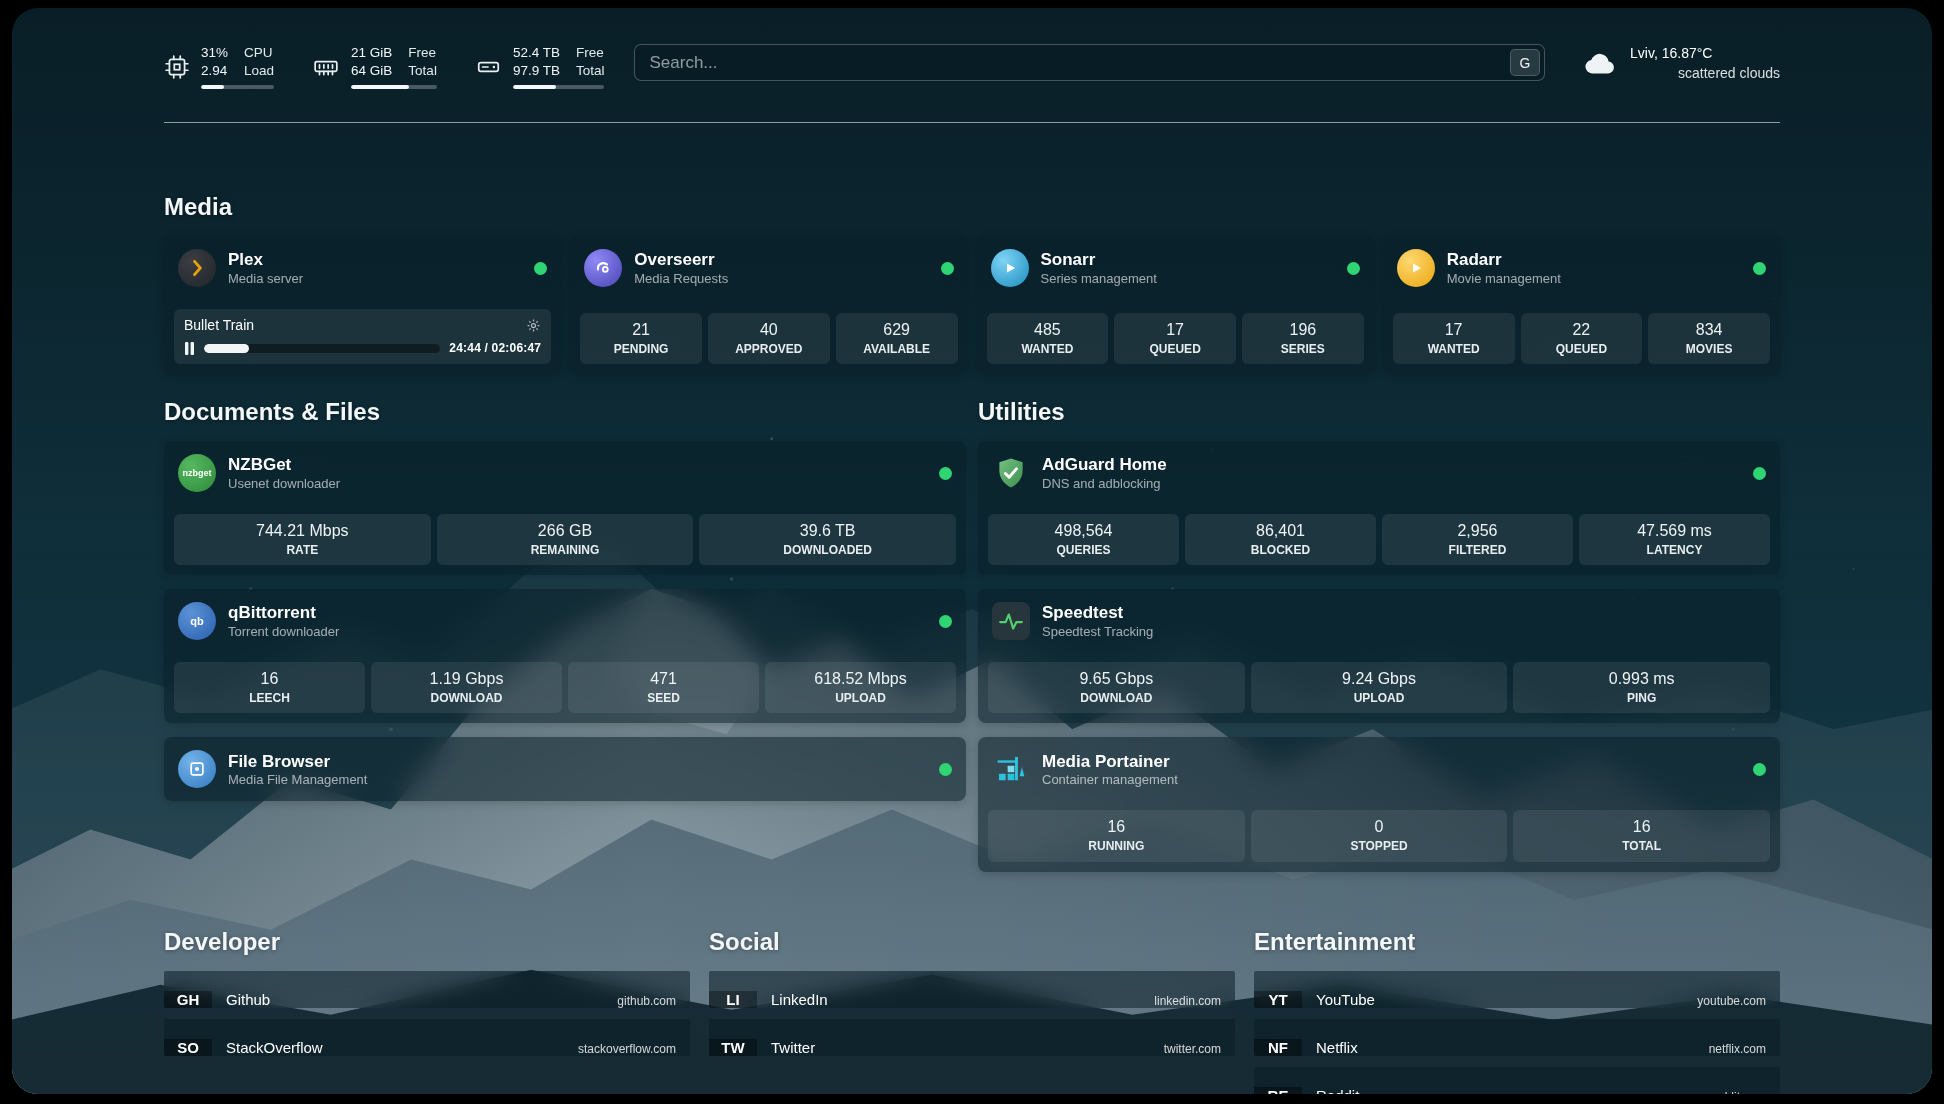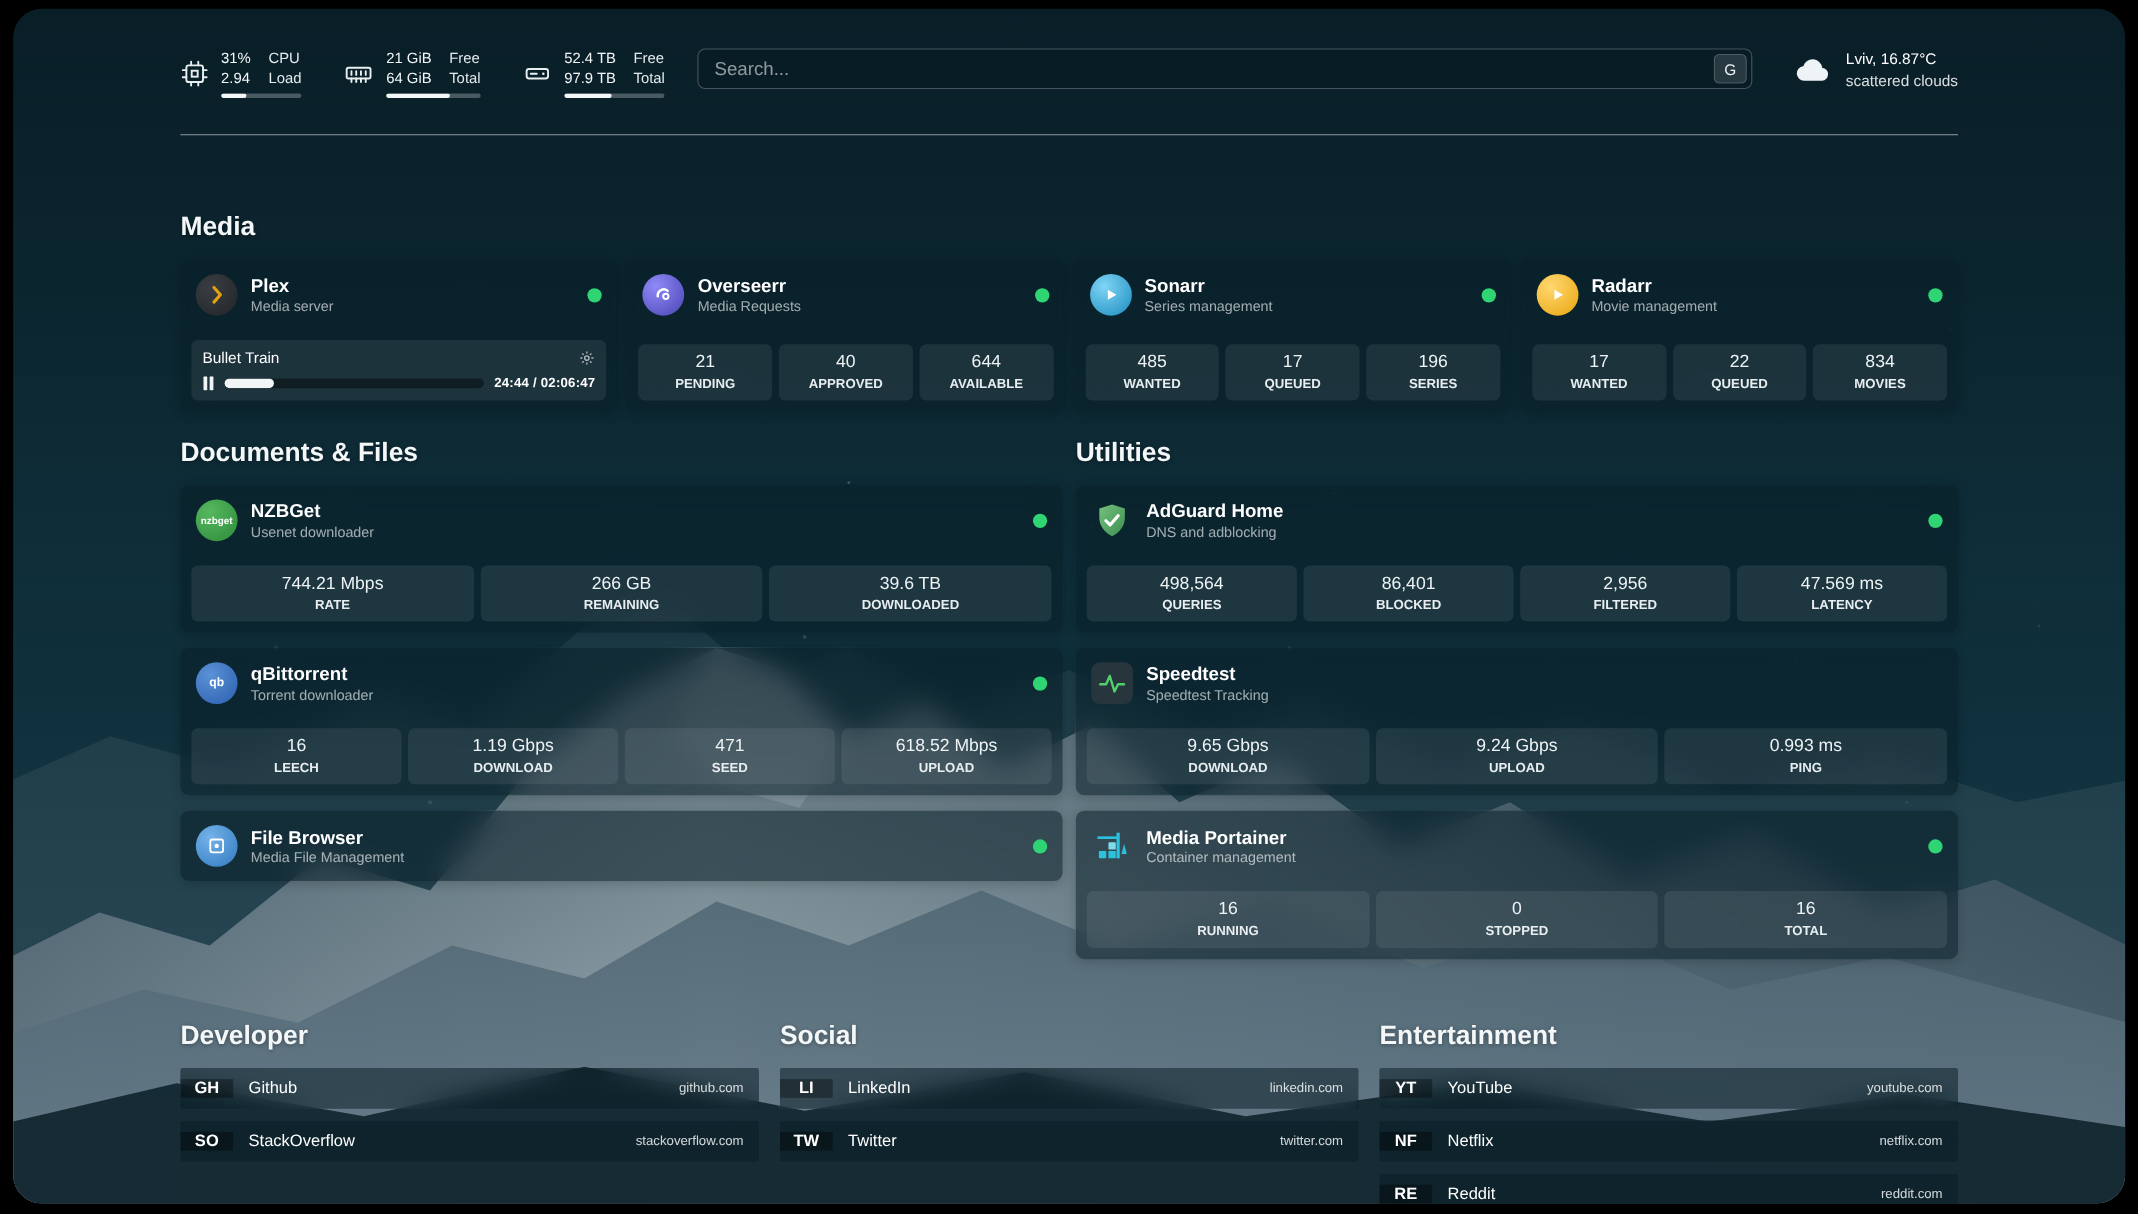--- a/index.html
+++ b/index.html
@@ -26,21 +26,21 @@
   .search-input { width:100%; height:37px; background:rgba(7,26,34,.55); border:1px solid rgba(255,255,255,.25);
                   border-radius:7px; color:#fff; font-size:17px; padding:0 58px 0 14px; outline:none;
                   font-family:"Liberation Sans","DejaVu Sans",sans-serif; }
   .search-input::placeholder { color:rgba(255,255,255,.55); }
   .search-provider { position:absolute; top:5px; right:5px; bottom:5px; width:30px; border-radius:5px;
                      background:rgba(255,255,255,.13); border:1px solid rgba(255,255,255,.18); color:#eef3f4;
                      display:flex; align-items:center; justify-content:center; font-size:14px; cursor:pointer; }
 
   .weather { display:flex; align-items:center; gap:11px; color:#fff; }
   .weather-text { display:flex; flex-direction:column; font-size:14px; line-height:1.4; }
-  .weather-text .cond { color:rgba(255,255,255,.85); }
+  .weather-text .cond { color:rgba(255,255,255,.85);margin-left:48px; }
 
   .divider { margin-top:22px; border-top:1.5px solid rgba(255,255,255,.55); }
 
   
   h2.sec { font-size:24px; font-weight:600; color:#f4f7f8; text-shadow:0 1px 4px rgba(0,0,0,.35); margin:0 0 15px 0; }
   .sec-media { margin-top:70px; }
   .row4 { display:grid; grid-template-columns:repeat(4,1fr); gap:9px; align-items:stretch; }
 
   .card { background:rgba(9,31,40,.55); border-radius:8px; padding:10px; display:flex; flex-direction:column;
           -webkit-backdrop-filter:blur(12px); backdrop-filter:blur(12px); box-shadow:0 2px 10px rgba(0,0,0,.18); }
@@ -69,21 +69,21 @@
   .pl-bar { flex:1; height:9px; border-radius:5px; background:rgba(0,0,0,.42); overflow:hidden; }
   .pl-bar i { display:block; height:100%; background:#f2f5f6; border-radius:5px; }
   .pl-time { font-size:12px; font-weight:700; color:#fff; letter-spacing:.2px; }
 
   .two-col { display:grid; grid-template-columns:1fr 1fr; gap:12px; margin-top:24px; align-items:start; }
   .col-cards { display:flex; flex-direction:column; gap:14px; }
   .card.slim .card-header { padding-bottom:3px; }
 
   
   .three-col { display:grid; grid-template-columns:1fr 1fr 1fr; gap:19px; margin-top:56px; }
-  .link-row { display:flex; align-items:center; height:37px; background:rgba(8,28,36,.52); border-radius:2px;
+  .link-row { display:flex; align-items:flex-end; height:37px; background:rgba(8,28,36,.52); border-radius:2px;
               overflow:hidden; margin-bottom:11px; cursor:pointer;
               -webkit-backdrop-filter:blur(10px); backdrop-filter:blur(10px); }
   .link-abbr { width:48px; flex:none; background:rgba(0,0,0,.34); display:flex; align-items:center; justify-content:center;
                font-size:15px; font-weight:700; color:#fff; }
   .link-name { display:flex; align-items:center; padding-left:14px; font-size:15px; color:#fff; }
   .link-url { margin-left:auto; display:flex; align-items:center; padding-right:14px; font-size:12px; color:rgba(255,255,255,.82); }
 
   
   .ic-plex { background:radial-gradient(circle at 35% 32%, #3a3d41, #212428); }
   .ic-overseerr { background:radial-gradient(circle at 32% 30%, #8f8af7, #4a44b4); }
@@ -321,21 +321,21 @@
           <div class="stats cols-3">
             <div class="stat">
                 <span class="v">21</span>
                 <span class="l">PENDING</span>
               </div>
             <div class="stat">
                 <span class="v">40</span>
                 <span class="l">APPROVED</span>
               </div>
             <div class="stat">
-                <span class="v">644</span>
+                <span class="v">629</span>
                 <span class="l">AVAILABLE</span>
               </div>
           </div>
         </div>
 
         <div class="card">
           <div class="card-header">
             <span class="icon-circle ic-sonarr">
               <svg width="20" height="20" viewBox="0 0 24 24" fill="#ffffff">
                   <polygon points="8.5,6.5 18,12 8.5,17.5"></polygon>

